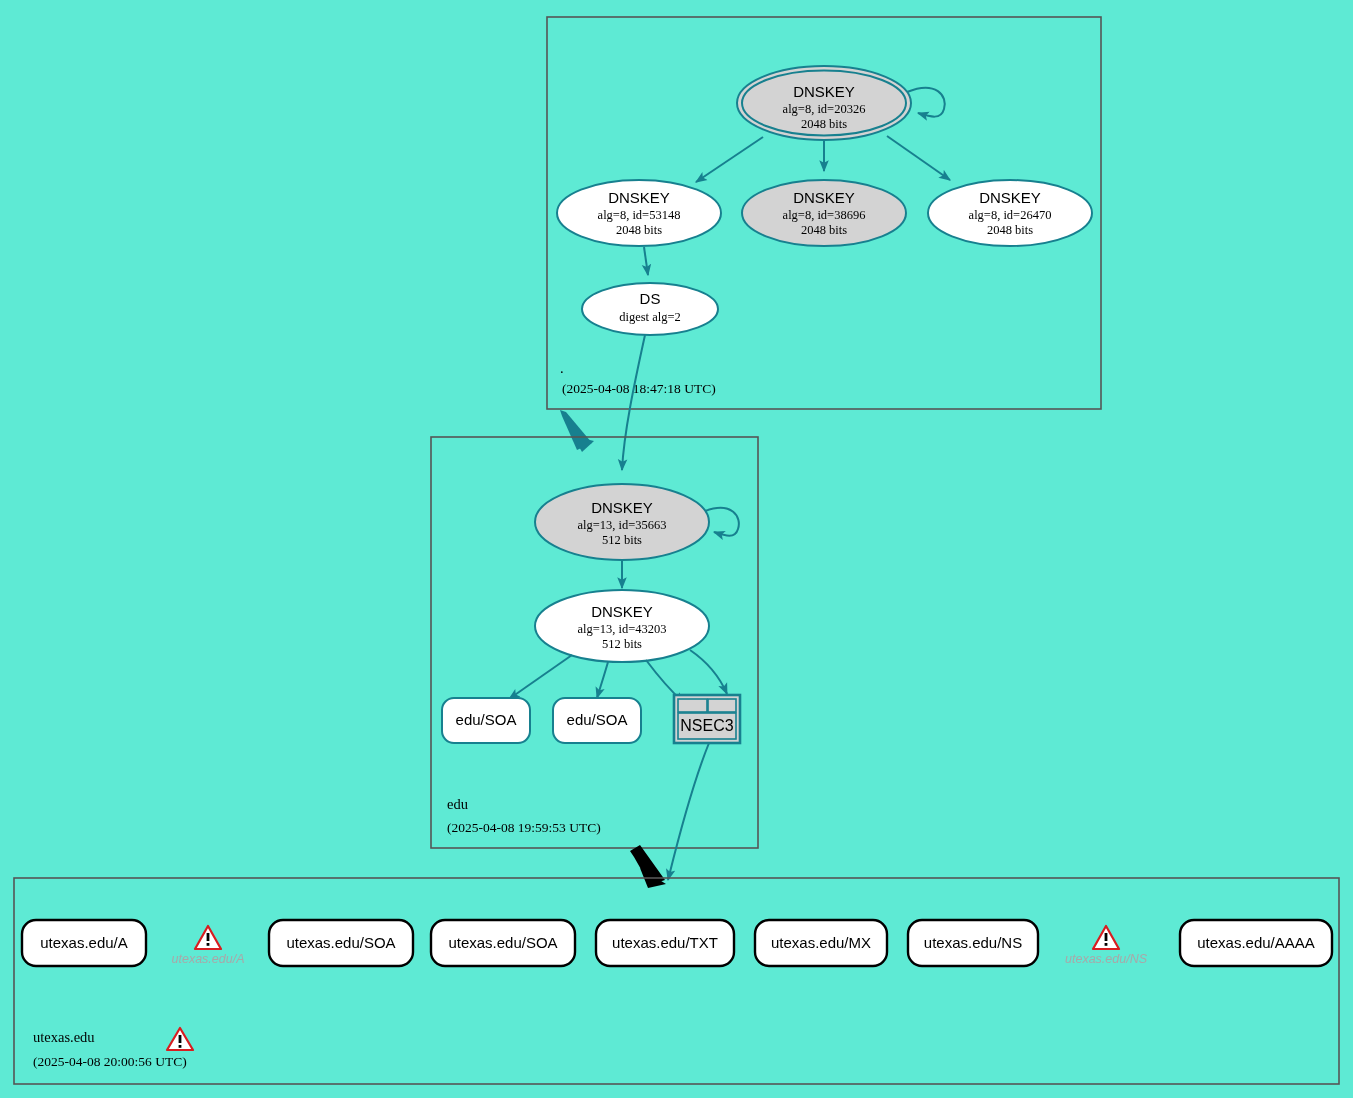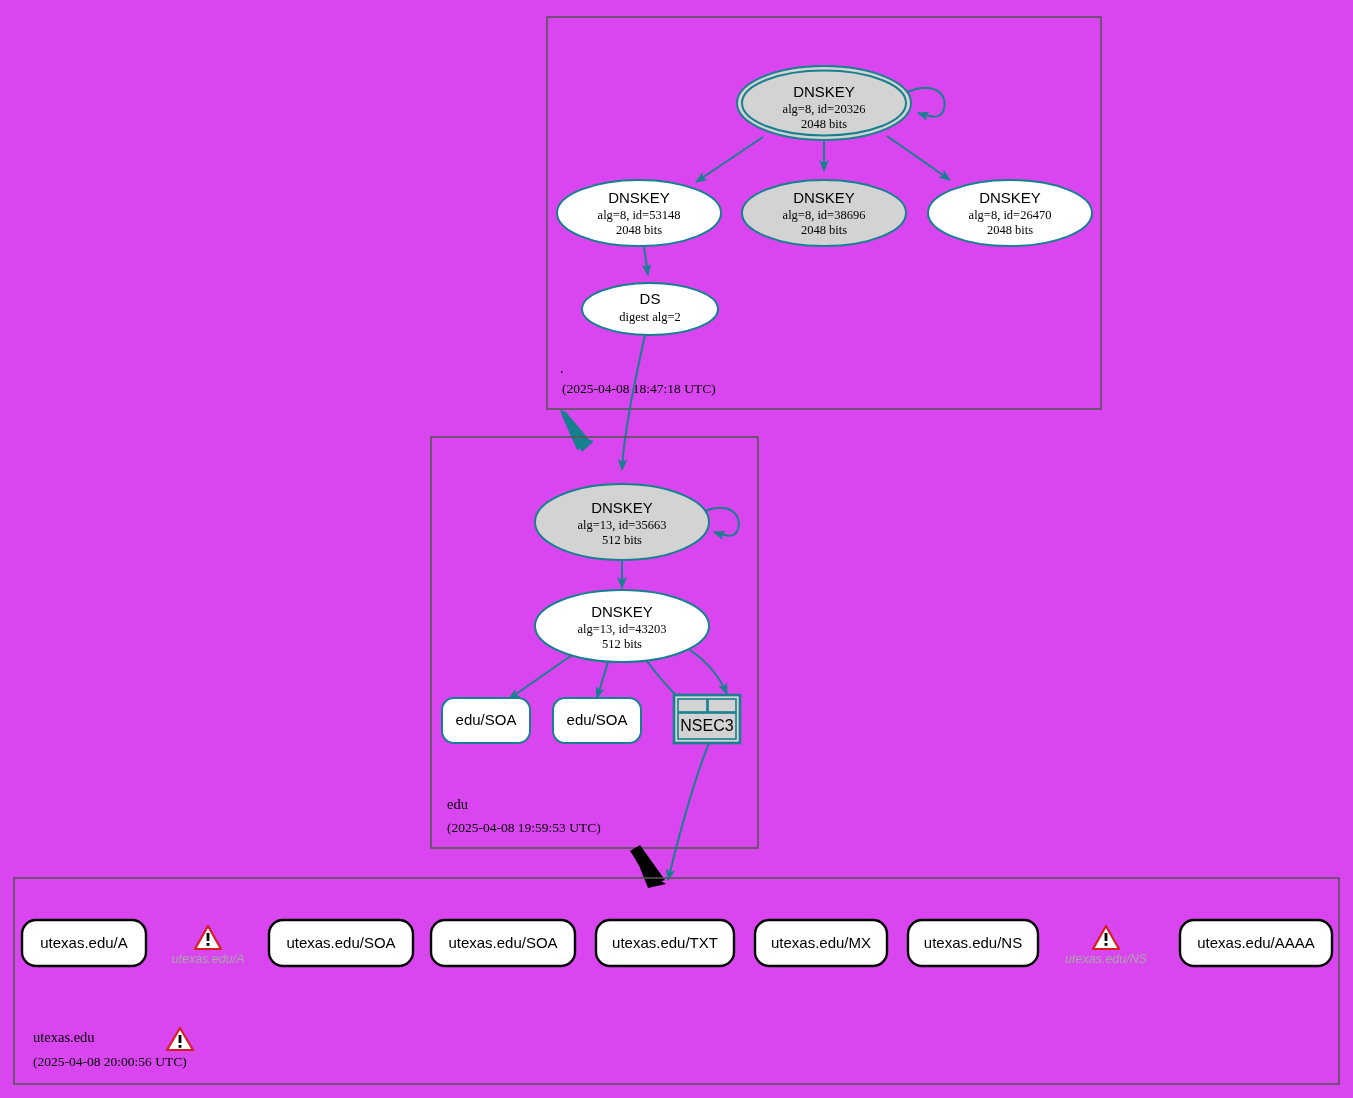--- a/index.html
+++ b/index.html
@@ -9,21 +9,21 @@
     background: #ffffff;
   }
   body {
     font-family: "Liberation Sans", sans-serif;
   }
   #stage {
     position: relative;
     width: 1353px;
     height: 1098px;
     overflow: hidden;
-    background: #d946ef;
+    background: #5eead4;
   }
   #graph {
     position: absolute;
     left: 0;
     top: 0;
     width: 1353px;
     height: 1098px;
   }
   .zone-box {
     fill: none;

